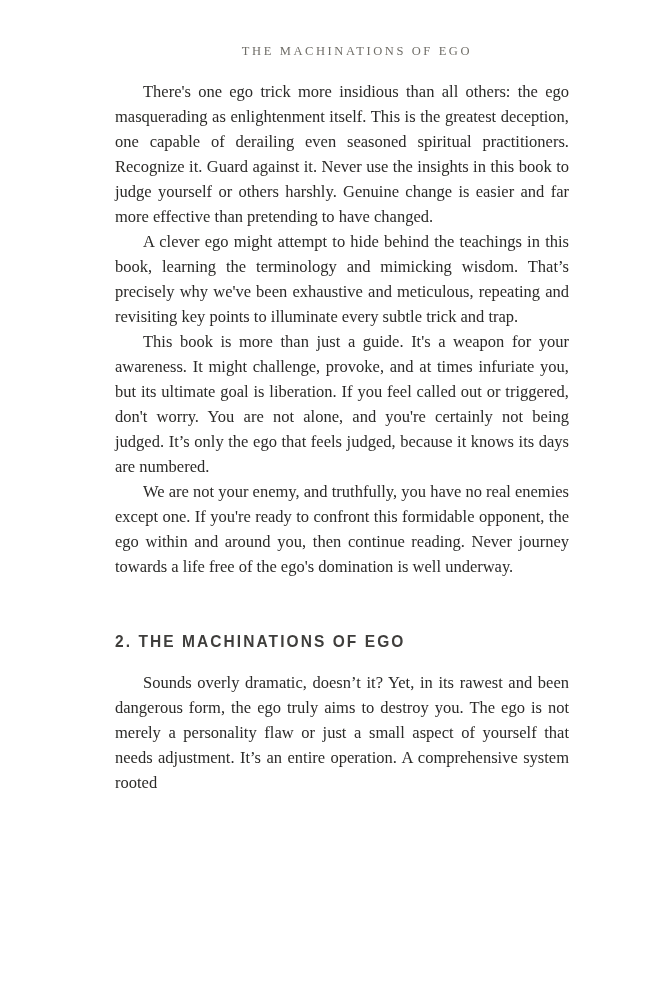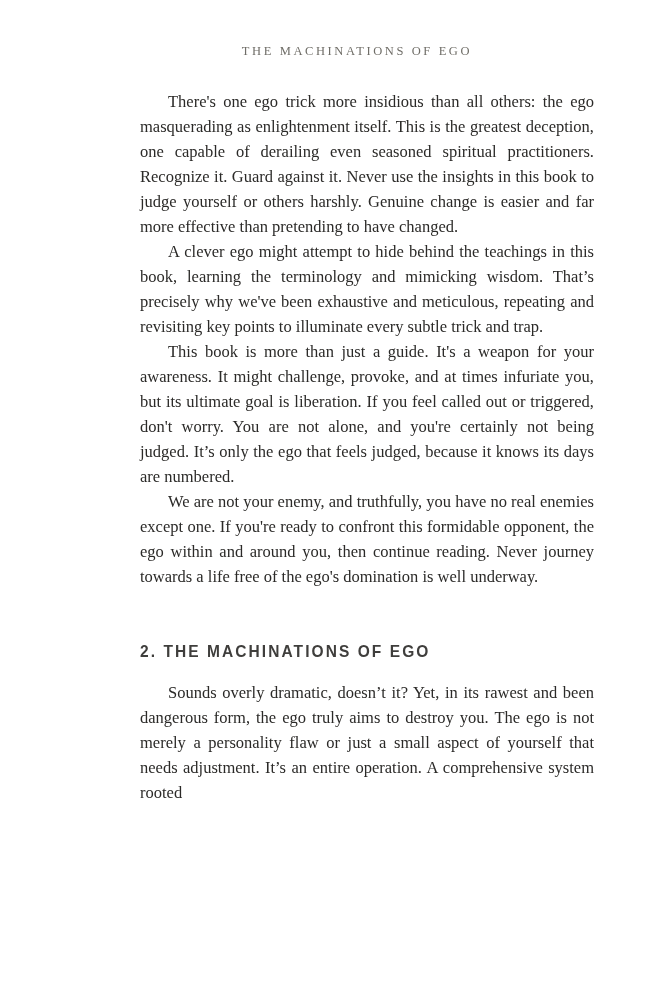--- a/index.html
+++ b/index.html
@@ -27,23 +27,22 @@
     font-family: "Liberation Serif", serif;
     font-size: 12.5px;
     letter-spacing: 2.6px;
     color: #6f6d67;
     white-space: nowrap;
   }
 
   .text-block {
     position: absolute;
     top: 79px;
-    left: 140px;
+    left: 115px;
     width: 454px;
-    margin-top: 10px;
   }
 
   .text-block p {
     font-size: 16.5px;
     line-height: 25px;
     text-align: justify;
     text-indent: 28px;
     color: #2b2a28;
   }
 

